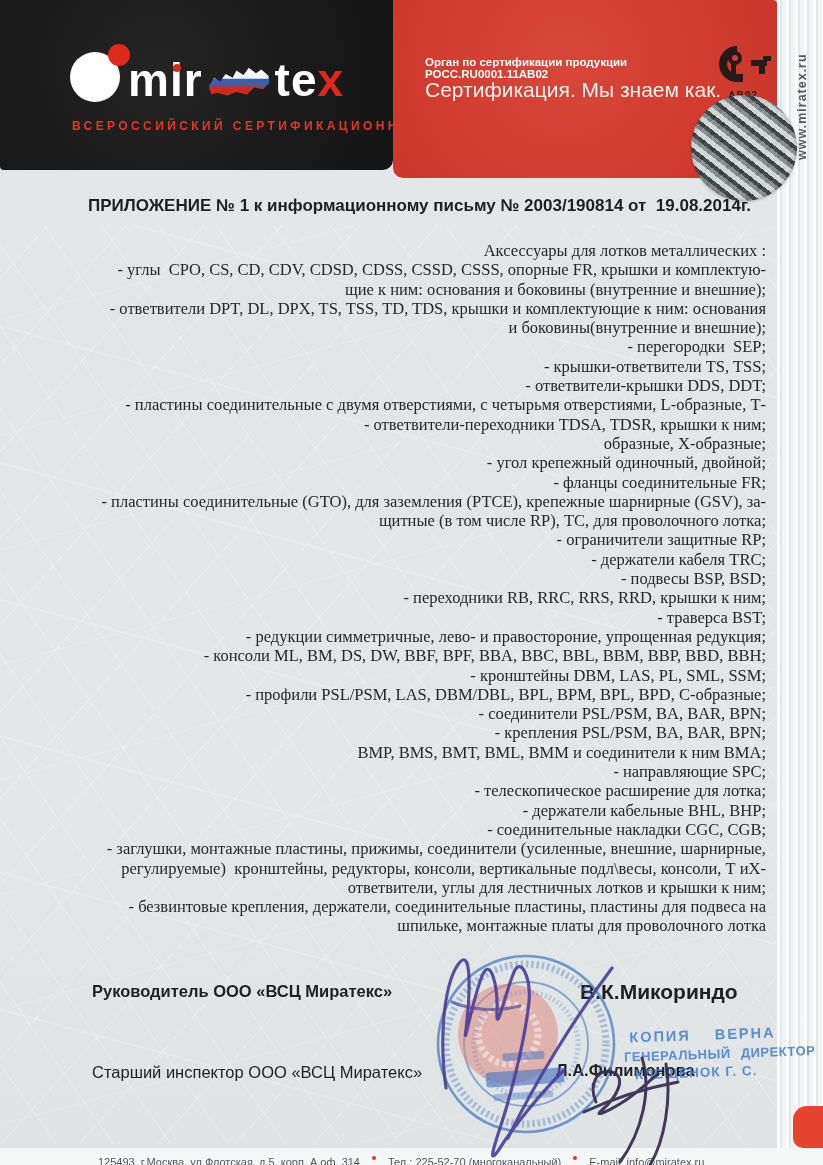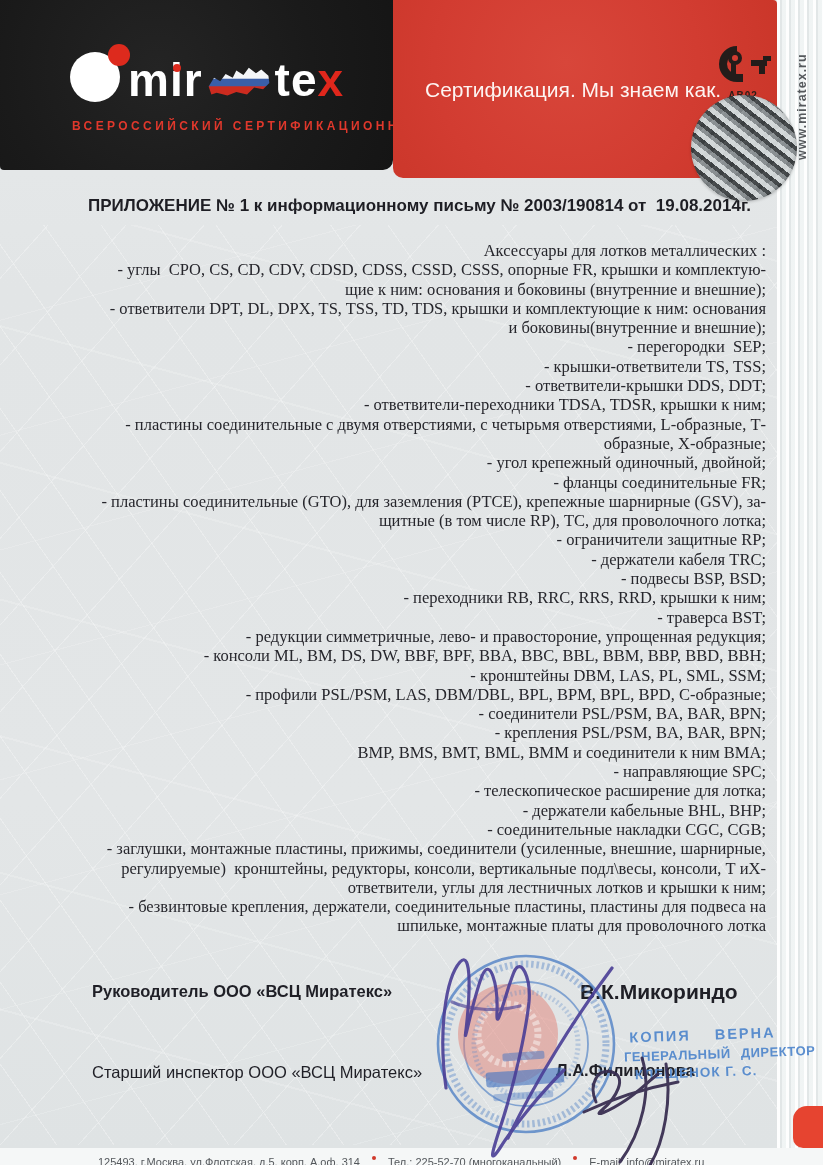--- a/index.html
+++ b/index.html
@@ -124,20 +124,21 @@
           </defs>
           <path d="M3,24 L9,14 L16,18 L22,10 L30,14 L34,6 L42,11 L48,3 L56,9 L62,5 L70,12 L71,20 L64,27 L54,25 L46,33 L34,30 L24,34 L12,31 L6,33 Z" fill="url(#flag)"></path>
         </svg>
         <span>te</span>
         <span class="logo-x">x</span>
       </div>
       <div class="logo-tagline">ВСЕРОССИЙСКИЙ  СЕРТИФИКАЦИОННЫЙ  ЦЕНТР</div>
     </div>
 
     <div class="header-red">
+      <div class="org-line">Орган по сертификации продукции РОСС.RU0001.11АВ02</div>
       <div class="slogan">Сертификация. Мы знаем как.</div>
       <div class="rst-mark">
         <svg width="56" height="46" viewBox="0 0 56 46">
           <path d="M22,4 a18,18 0 1 0 0,36 l6,0 l0,-8 l-6,0 a10,10 0 1 1 0,-20 Z" fill="#231c1a"></path>
           <circle cx="20" cy="16" r="7" fill="#231c1a"></circle>
           <rect x="16" y="14" width="5" height="18" fill="#231c1a"></rect>
           <circle cx="20" cy="16" r="3" fill="#d23c31"></circle>
           <rect x="36" y="18" width="16" height="6" fill="#231c1a"></rect>
           <rect x="44" y="18" width="6" height="14" fill="#231c1a"></rect>
           <rect x="48" y="14" width="8" height="5" fill="#231c1a"></rect>
@@ -152,22 +153,22 @@
   <div class="doc-title">ПРИЛОЖЕНИЕ № 1 к информационному письму № 2003/190814 от  19.08.2014г.</div>
   <div class="doc-body">
       <div class="bodyline">Аксессуары для лотков металлических :</div>
       <div class="bodyline">- углы  CPO, CS, CD, CDV, CDSD, CDSS, CSSD, CSSS, опорные FR, крышки и комплектую-</div>
       <div class="bodyline">щие к ним: основания и боковины (внутренние и внешние);</div>
       <div class="bodyline">- ответвители DPT, DL, DPX, TS, TSS, TD, TDS, крышки и комплектующие к ним: основания</div>
       <div class="bodyline">и боковины(внутренние и внешние);</div>
       <div class="bodyline">- перегородки  SEP;</div>
       <div class="bodyline">- крышки-ответвители TS, TSS;</div>
       <div class="bodyline">- ответвители-крышки DDS, DDT;</div>
+      <div class="bodyline">- пластины соединительные с двумя отверстиями, с четырьмя отверстиями, L-образные, Т-</div>
       <div class="bodyline">- ответвители-переходники TDSA, TDSR, крышки к ним;</div>
-      <div class="bodyline">- пластины соединительные с двумя отверстиями, с четырьмя отверстиями, L-образные, Т-</div>
       <div class="bodyline">образные, Х-образные;</div>
       <div class="bodyline">- угол крепежный одиночный, двойной;</div>
       <div class="bodyline">- фланцы соединительные FR;</div>
       <div class="bodyline">- пластины соединительные (GTO), для заземления (РТСЕ), крепежные шарнирные (GSV), за-</div>
       <div class="bodyline">щитные (в том числе RP), ТС, для проволочного лотка;</div>
       <div class="bodyline">- ограничители защитные RP;</div>
       <div class="bodyline">- держатели кабеля TRC;</div>
       <div class="bodyline">- подвесы BSP, BSD;</div>
       <div class="bodyline">- переходники RB, RRC, RRS, RRD, крышки к ним;</div>
       <div class="bodyline">- траверса BST;</div>

